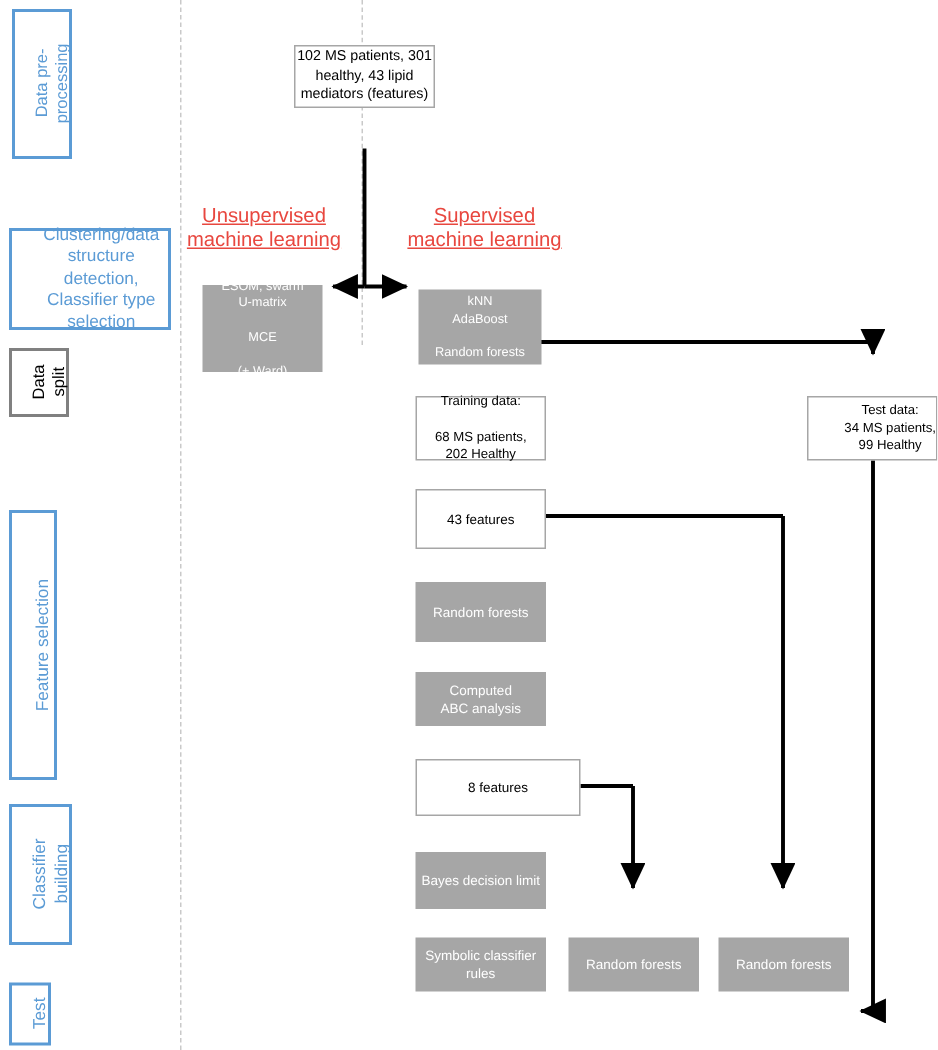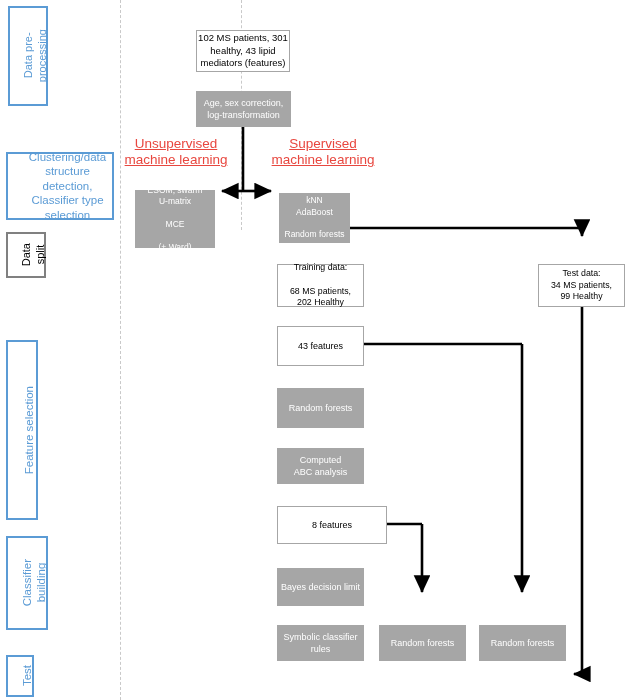--- a/index.html
+++ b/index.html
@@ -179,49 +179,45 @@
     <line x1="582" y1="279" x2="582" y2="674" stroke="#000" stroke-width="2.6"></line>
     <line x1="583" y1="674" x2="574" y2="674" stroke="#000" stroke-width="2.6" marker-end="url(#ah)"></line>
   </svg>
 
   <div class="node white" style="left:196px; top:2px; width:94px; height:42px; font-size:9.5px;">
     <span>102 MS patients, 301
 healthy, 43 lipid
 mediators (features)</span>
   </div>
 
-  <div class="node gray" style="left:196px; top:63px; width:95px; height:36px; font-size:9px;">
-    <span>Age, sex correction,
-log-transformation</span>
-  </div>
 
   <div class="node gray" style="left:135px; top:162px; width:80px; height:58px; font-size:8.5px;">
     <span>ESOM, swarm
 U-matrix
 
 MCE
 
 (+ Ward)</span>
   </div>
 
-  <div class="node gray" style="left:279px; top:165px; width:71px; height:50px; font-size:8.5px;">
+  <div class="node gray" style="left:279px; top:165px; width:82px; height:50px; font-size:8.5px;">
     <span>kNN
 AdaBoost
 
 Random forests</span>
   </div>
 
   <div class="node white" style="left:277px; top:236px; width:87px; height:43px; font-size:8.8px;">
     <span>Training data:
 
 68 MS patients,
 202 Healthy</span>
   </div>
 
-  <div class="node white" style="left:538px; top:236px; width:87px; height:43px; font-size:8.8px;">
+  <div class="node white" style="left:538px; top:236px; width:87px; height:43px; font-size:8.8px;justify-content:flex-end;">
     <span>Test data:
 34 MS patients,
 99 Healthy</span>
   </div>
 
   <div class="node white" style="left:277px; top:298px; width:87px; height:40px; font-size:9px;">
     <span>43 features</span>
   </div>
 
   <div class="node gray" style="left:277px; top:360px; width:87px; height:40px; font-size:9px;">

